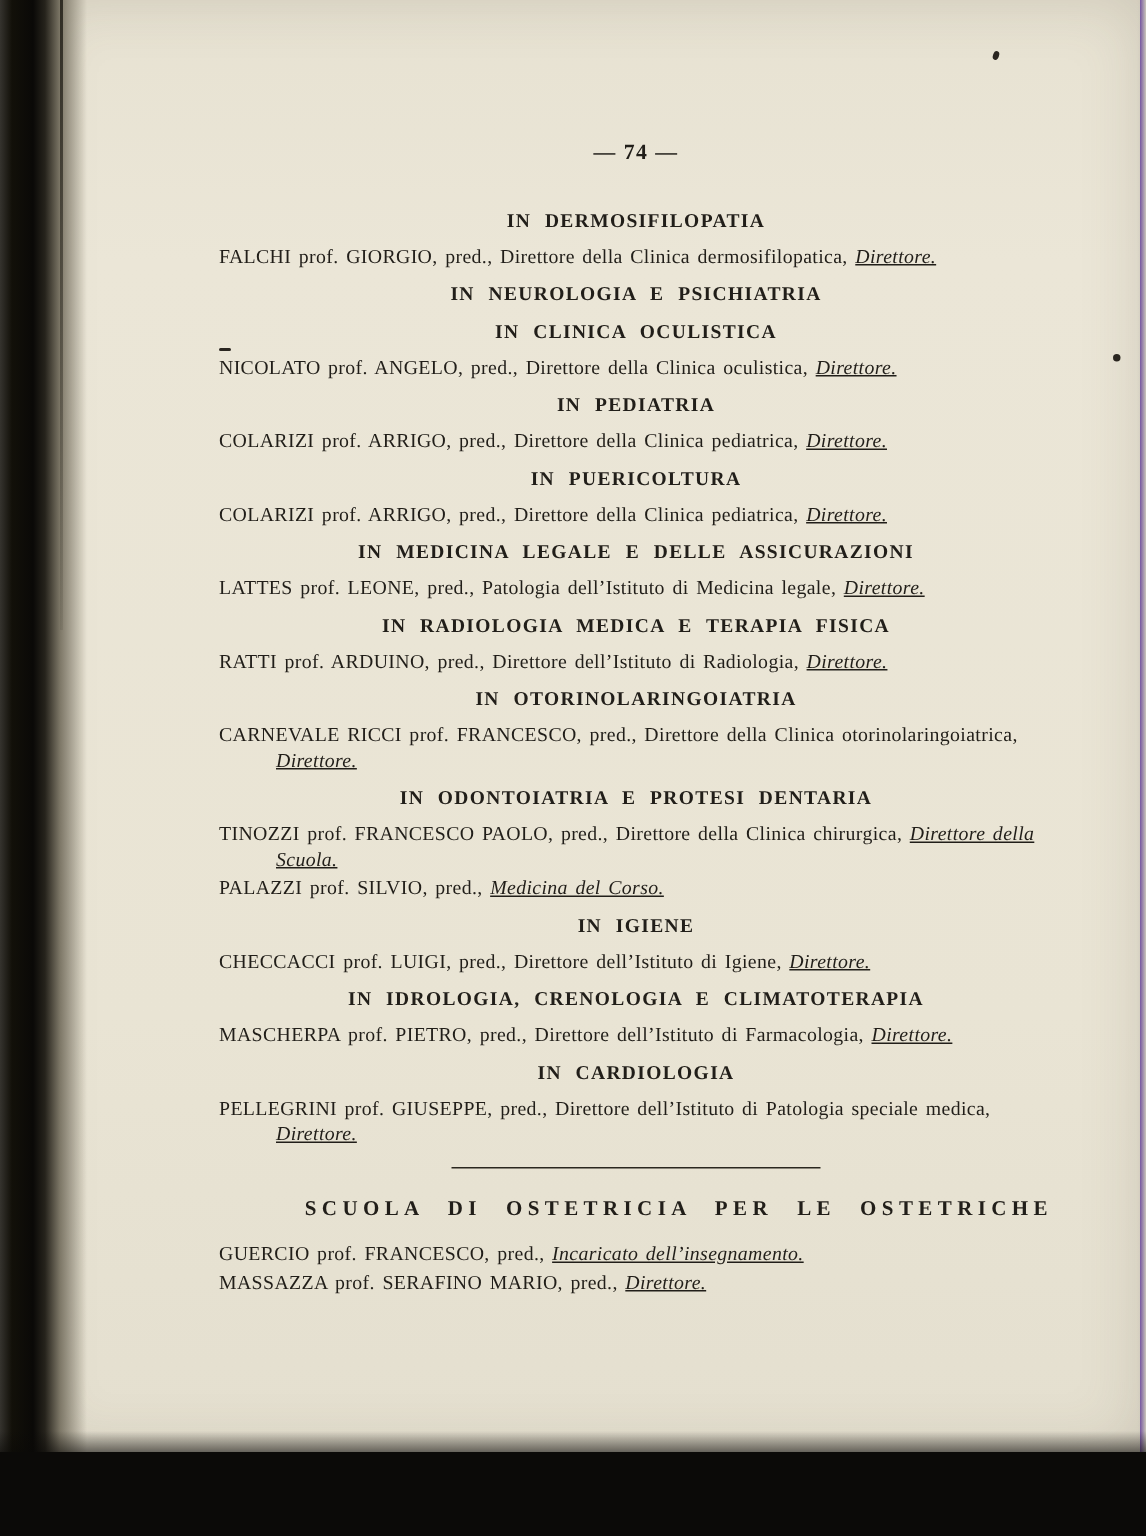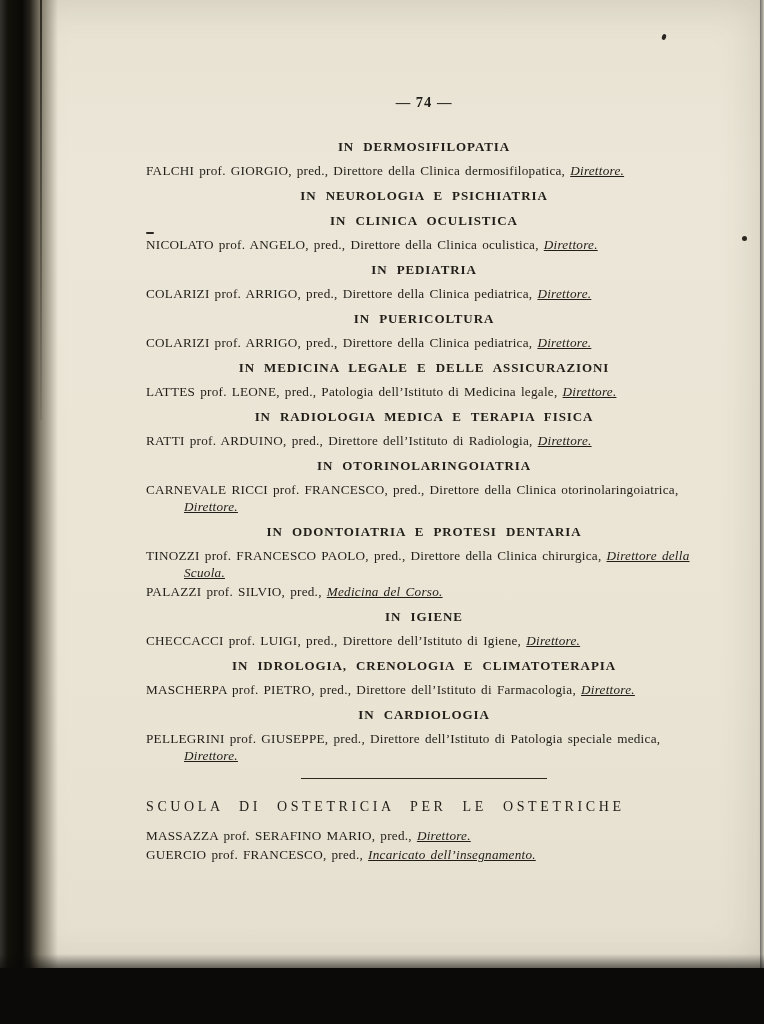--- a/index.html
+++ b/index.html
@@ -5,21 +5,21 @@
   html, body { margin: 0; padding: 0; }
   body {
     width: 764px; height: 1024px;
     background: #23211d;
     overflow: hidden;
     font-family: "Liberation Serif", "DejaVu Serif", serif;
     position: relative;
   }
   .scan-root {
     position: absolute; inset: 0;
-    background: #404040;
+    background: #4c1d95;
   }
   
   .page {
     position: absolute;
     left: 26px; top: 0; right: 4px; bottom: 56px;
     background:
       linear-gradient(180deg, #e7e2d2 0%, #ebe6d7 18%, #e9e4d4 70%, #e4dfcf 100%);
     box-shadow: inset 0 0 40px rgba(90,80,60,0.18);
     color: #211e19;
   }
@@ -85,23 +85,23 @@
     text-indent: -38px;
   }
   .entry i { font-style: italic; text-decoration: underline; }
   .divider {
     border: none;
     border-top: 1.6px solid #2a271f;
     width: 246px;
     margin: 14px auto 0 auto;
   }
   .school-heading {
-    text-align: left;
+    text-align: right;
     font-size: 14px;
-    font-weight: 400;
+    font-weight: 700;
     letter-spacing: 3.6px;
     word-spacing: 9px;
     margin: 20px 0 12px 0;
   }
 </style>
 </head>
 <body>
 
 <div class="scan-root">
   <div class="page">
@@ -132,22 +132,22 @@
           <h2 class="section-heading">IN IDROLOGIA, CRENOLOGIA E CLIMATOTERAPIA</h2>
           <p class="entry"><span>MASCHERPA prof. PIETRO, pred., Direttore dell’Istituto di Farmacologia, </span><i>Direttore.</i></p>
           <h2 class="section-heading">IN CARDIOLOGIA</h2>
           <p class="entry"><span>PELLEGRINI prof. GIUSEPPE, pred., Direttore dell’Istituto di Patologia speciale medica, </span><i>Direttore.</i></p>
         </div>
 
       <hr class="divider">
 
       <div class="school-heading">SCUOLA DI OSTETRICIA PER LE OSTETRICHE</div>
       <div>
+          <p class="entry"><span>GUERCIO prof. FRANCESCO, pred., </span><i>Incaricato dell’insegnamento.</i></p>
           <p class="entry"><span>MASSAZZA prof. SERAFINO MARIO, pred., </span><i>Direttore.</i></p>
-          <p class="entry"><span>GUERCIO prof. FRANCESCO, pred., </span><i>Incaricato dell’insegnamento.</i></p>
         </div>
     </div>
     <span class="speck s1"></span>
     <span class="speck s2"></span>
     <span class="speck s3"></span>
   </div>
   <div class="left-band"></div>
   <div class="binding-line"></div>
   <div class="right-edge"></div>
   <div class="bottom-band"></div>

